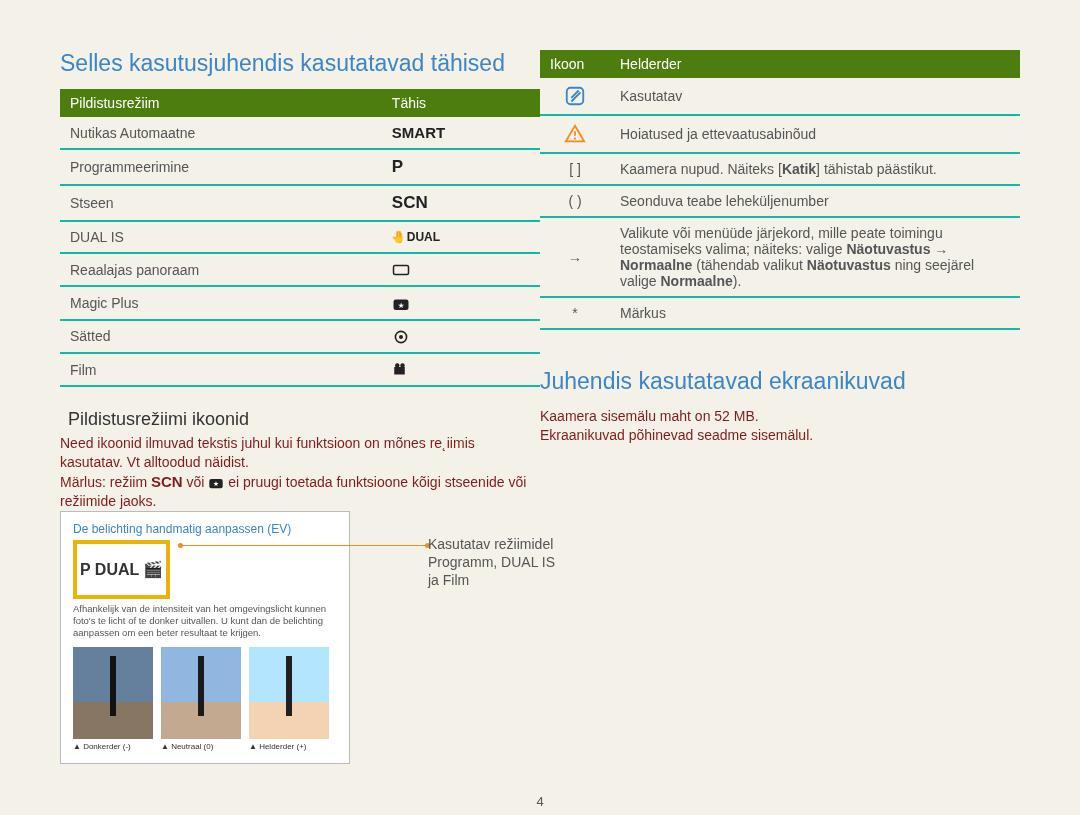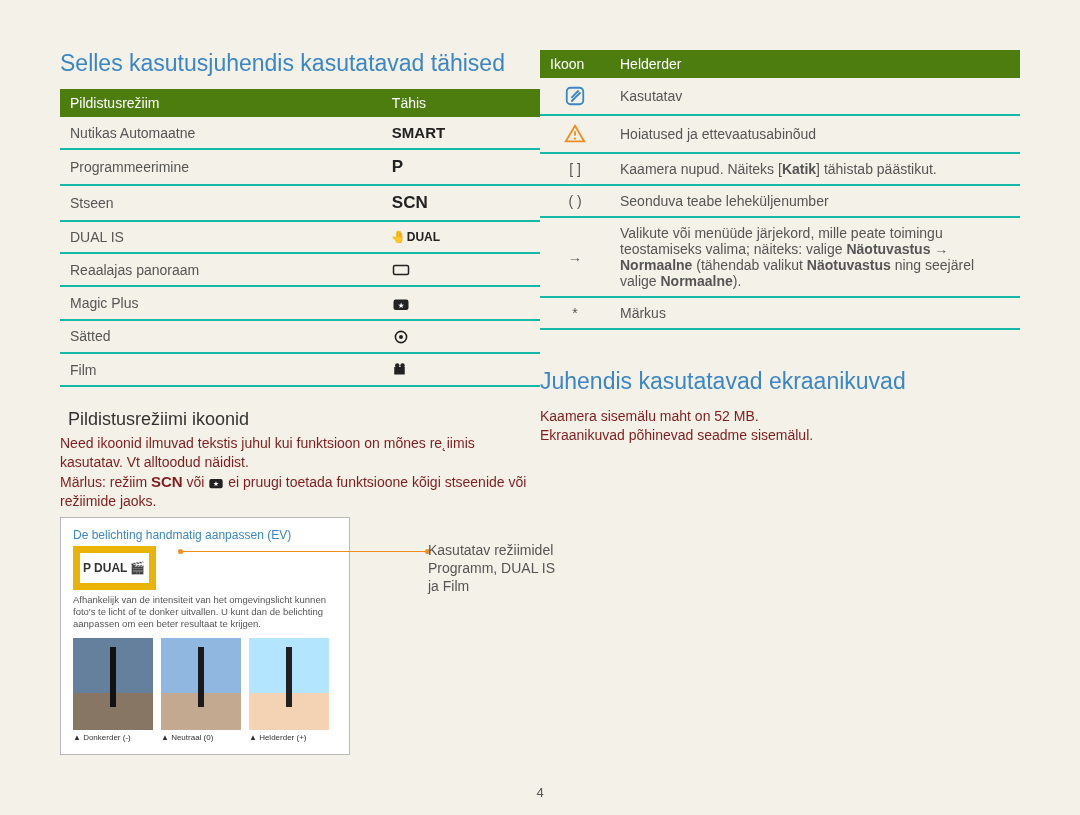--- a/index.html
+++ b/index.html
@@ -42,31 +42,30 @@
     border-bottom: 2px solid #14b8a6;
     vertical-align: middle;
   }
   .sym { font-weight: bold; font-family: Arial, sans-serif; color:#222; }
   .subhead { font-weight: normal; font-size: 18px; color:#333; margin: 22px 0 4px 8px; }
   .body-text { font-size: 14px; color:#7f1d1d; line-height: 1.35; margin: 0; }
   .example-box {
     border: 1px solid #bbb;
     background: #fff;
     padding: 10px 12px 12px 12px;
-    margin-top: 6px;
     width: 290px;
     font-size: 10px;
     position: relative;
   }
   .example-box .blue { color: #3b86c6; font-size: 12px; margin-bottom: 4px; }
   .mode-chip {
     display: inline-block;
-    border: 7px solid #eab308;
-    padding: 8px 3px;
-    font-size: 12px;
+    border: 4px solid #eab308;
+    padding: 16px 3px;
+    font-size: 16px;
     margin-bottom: 4px;
     font-weight: bold;
   }
   .thumbs { display:flex; gap:8px; margin-top:8px; }
   .thumb {
     width: 80px;
     height: 92px;
     background: linear-gradient(to bottom, #8fb7e0 0%, #8fb7e0 60%, #c2a98f 60%, #c2a98f 100%);
     position: relative;
   }

